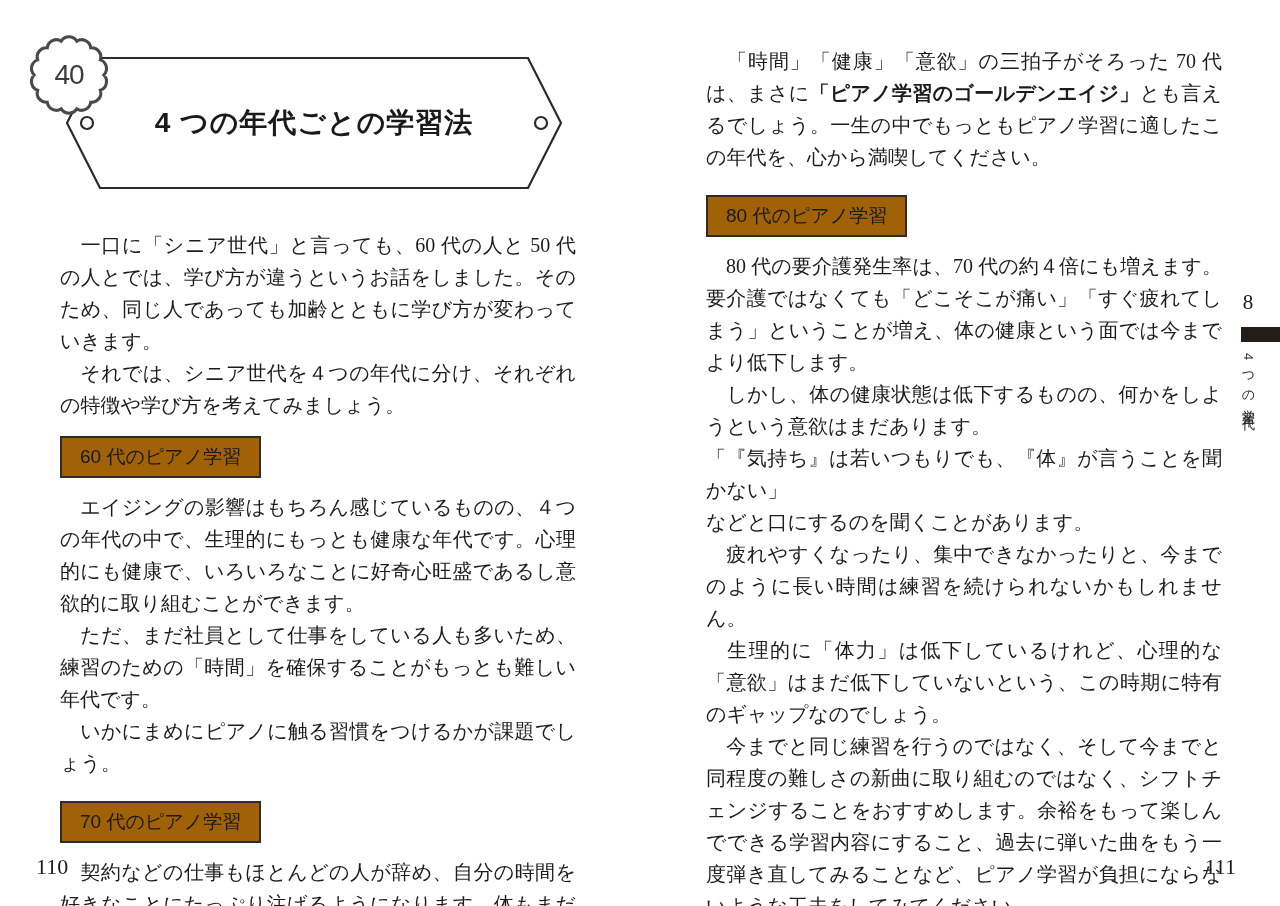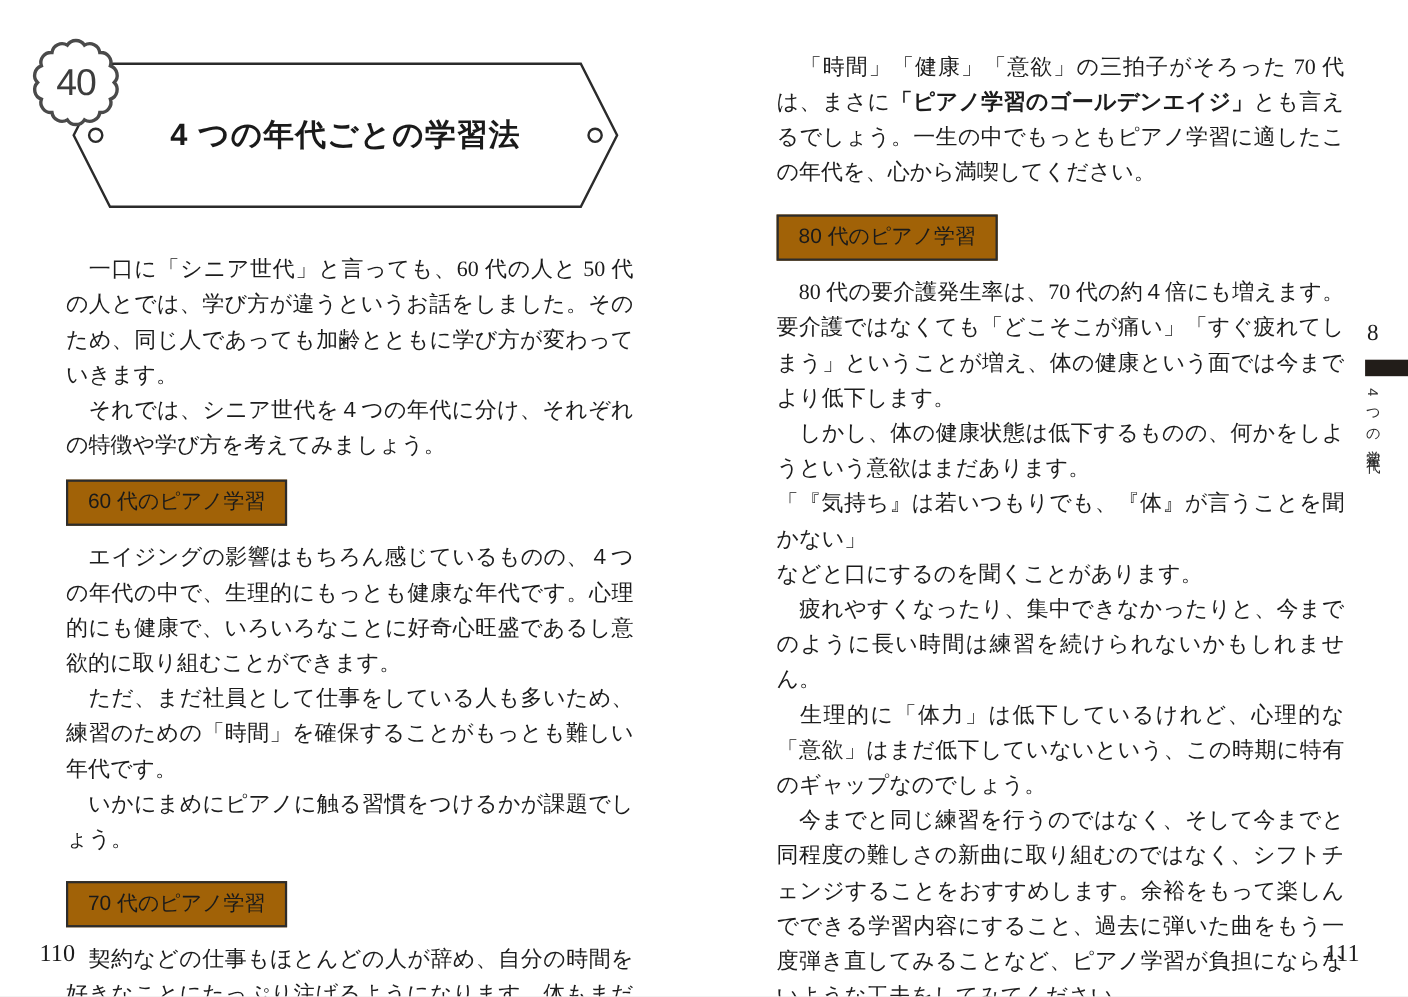--- a/index.html
+++ b/index.html
@@ -14,21 +14,21 @@
   .banner-title {
     position:absolute; left:64px; top:55px; width:500px; height:136px;
     display:flex; align-items:center; justify-content:center; z-index:2;
     font-family:"Liberation Sans","DejaVu Sans",sans-serif;
     font-weight:700; font-size:28px; letter-spacing:1px; color:#1a1a1a;
   }
   .badge { position:absolute; left:28px; top:34px; width:82px; height:82px; z-index:3; }
   .badge-num {
     position:absolute; inset:0; display:flex; align-items:center; justify-content:center;
     font-family:"Liberation Sans","DejaVu Sans",sans-serif;
-    font-size:34px; font-weight:400; color:#3d3d3d; letter-spacing:-1px;
+    font-size:28px; font-weight:400; color:#3d3d3d; letter-spacing:-1px;
   }
   
   .col {
     position:absolute; width:516px;
     font-size:20px; line-height:32px; text-align:justify;
   }
   .col-left  { left:60px;  top:229px; }
   .col-right { left:706px; top:45px;  }
   .col p { margin:0; }
   .sec-row { margin:15px 0 13px; text-align:left; }

